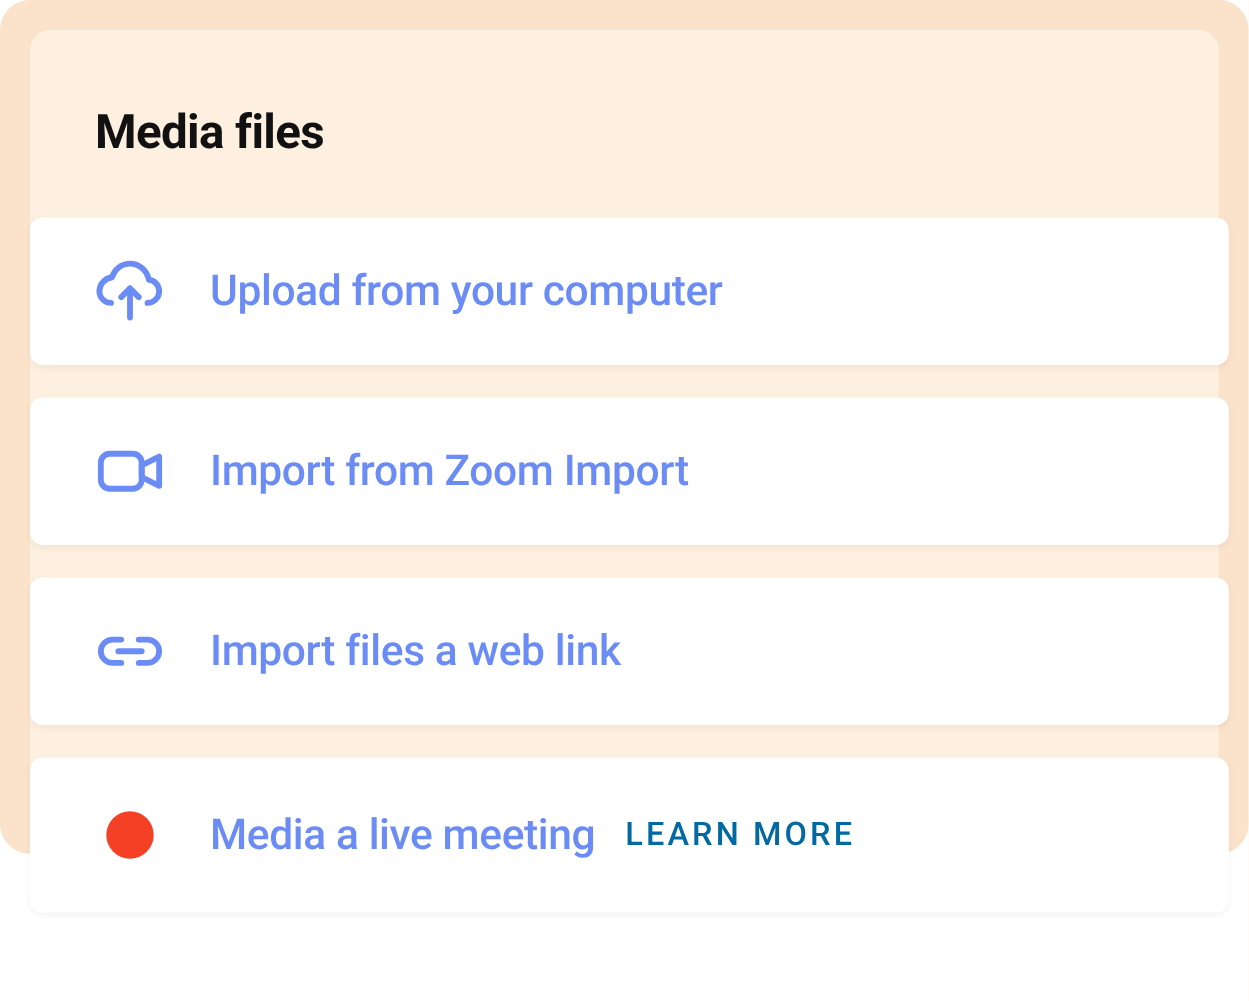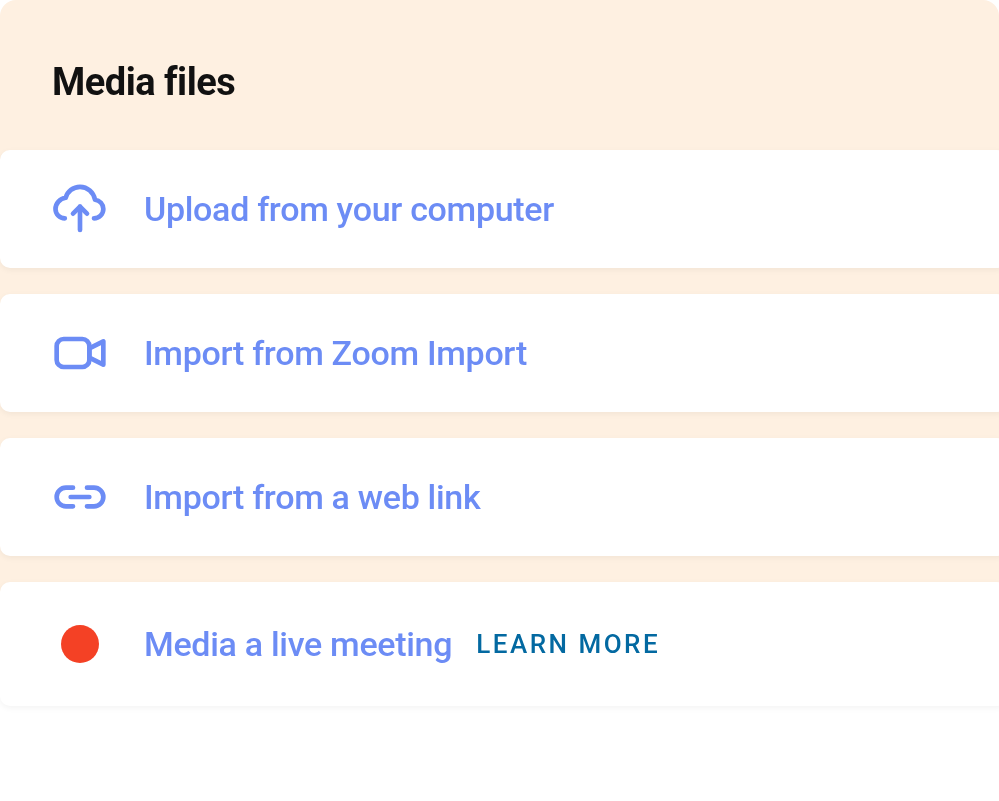--- a/index.html
+++ b/index.html
@@ -11,20 +11,21 @@
       font-family: -apple-system, BlinkMacSystemFont, 'Segoe UI', Roboto, Helvetica, Arial, sans-serif;
       background: #ffffff;
       width: 999px;
       height: 801px;
     }
     .outer-container {
       width: 999px;
       height: 683px;
       background: #FBE2CA;
       border-radius: 24px;
+      padding: 24px;
     }
     .inner-container {
       width: 100%;
       height: 100%;
       background: #FEF0E1;
       border-radius: 16px;
       padding-top: 60px;
     }
     .section-title {
       font-size: 38px;
@@ -120,21 +121,21 @@
 
       <div class="option-row">
         <span class="option-icon">
           <svg class="icon-svg" viewBox="0 0 48 48" fill="none" stroke="#6C8CF5" stroke-width="4" stroke-linecap="round" stroke-linejoin="round">
             <path d="M20 24 A8 8 0 0 1 12 32 L10 32 A8 8 0 0 1 10 16 L12 16 A8 8 0 0 1 20 24 Z" fill="none" stroke="none"></path>
             <path d="M18 16 L12 16 A8 8 0 0 0 12 32 L18 32"></path>
             <path d="M30 16 L36 16 A8 8 0 0 1 36 32 L30 32"></path>
             <line x1="16" y1="24" x2="32" y2="24"></line>
           </svg>
         </span>
-        <span class="option-label">Import from a web link</span>
+        <span class="option-label">Import files a web link</span>
       </div>
 
       <div class="option-row">
         <span class="option-icon">
           <div class="record-dot"></div>
         </span>
         <span class="option-label">Media a live meeting</span>
         <span class="option-secondary">LEARN MORE</span>
       </div>
 

